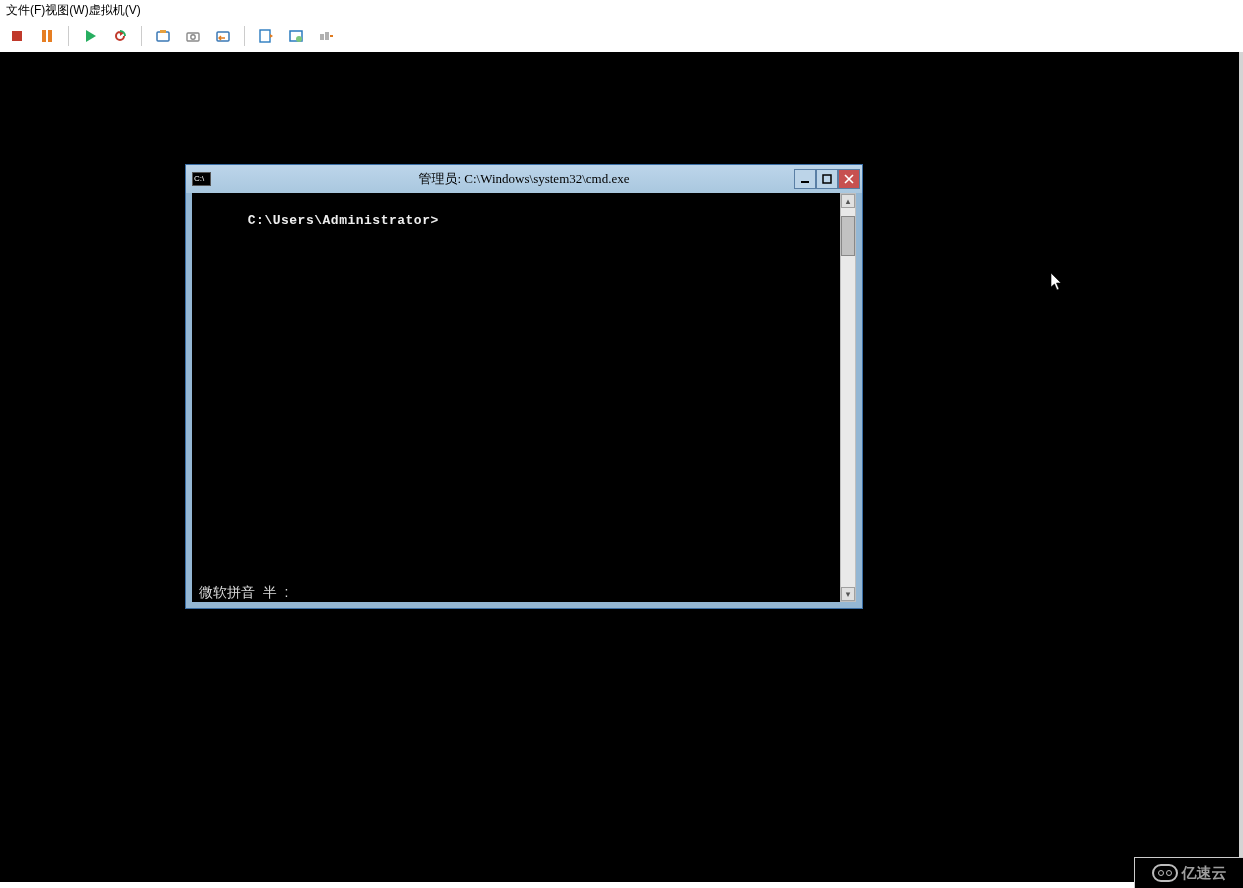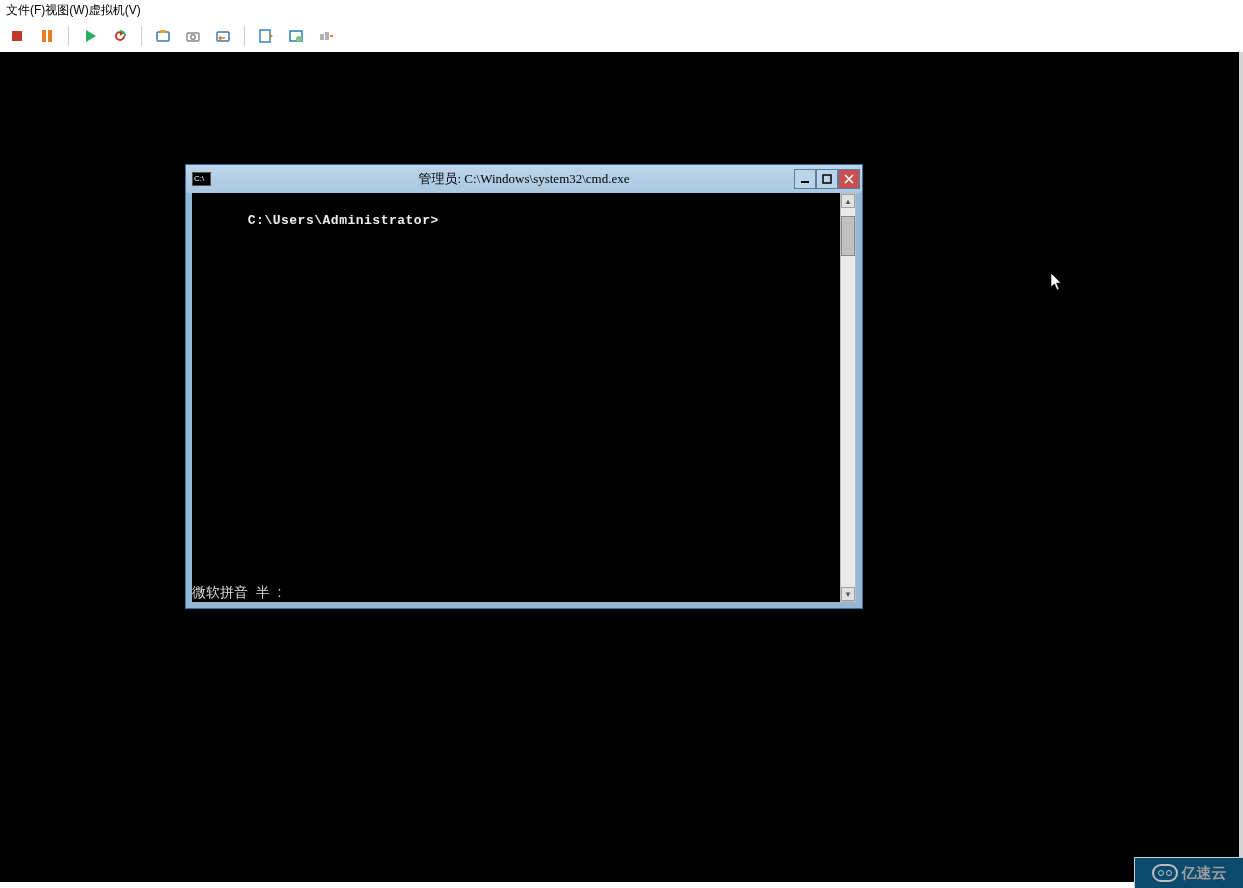--- a/index.html
+++ b/index.html
@@ -142,21 +142,21 @@
     letter-spacing:0.5px;
   }
   .ime-bar {
     position:absolute;
     left:0; bottom:0;
     color:#d9d9d9;
     font-family:"Microsoft YaHei",sans-serif;
     font-size:14px;
     font-weight:normal;
     letter-spacing:0;
-    padding:0 4px 2px 0;
+    padding:0 4px 2px 7px;
   }
   .cmd-scrollbar {
     width: 16px;
     background: #e9e9e9;
     border:1px solid #bfbfbf;
     box-sizing:border-box;
     display:flex;
     flex-direction:column;
   }
   .sb-btn {
@@ -188,21 +188,21 @@
     pointer-events:none;
   }
   .cursor-arrow svg{width:14px;height:20px;}
 
   .watermark {
     position:absolute;
     right:0;
     bottom:0;
     width:108px;
     height:30px;
-    background:#0c4a6e;
+    background:#000000;
     border:1px solid #ccc;
     border-right:none;
     border-bottom:none;
     display:flex;
     align-items:center;
     justify-content:center;
     gap:4px;
     color:#9e9e9e;
     font-size:15px;
     font-weight:bold;

